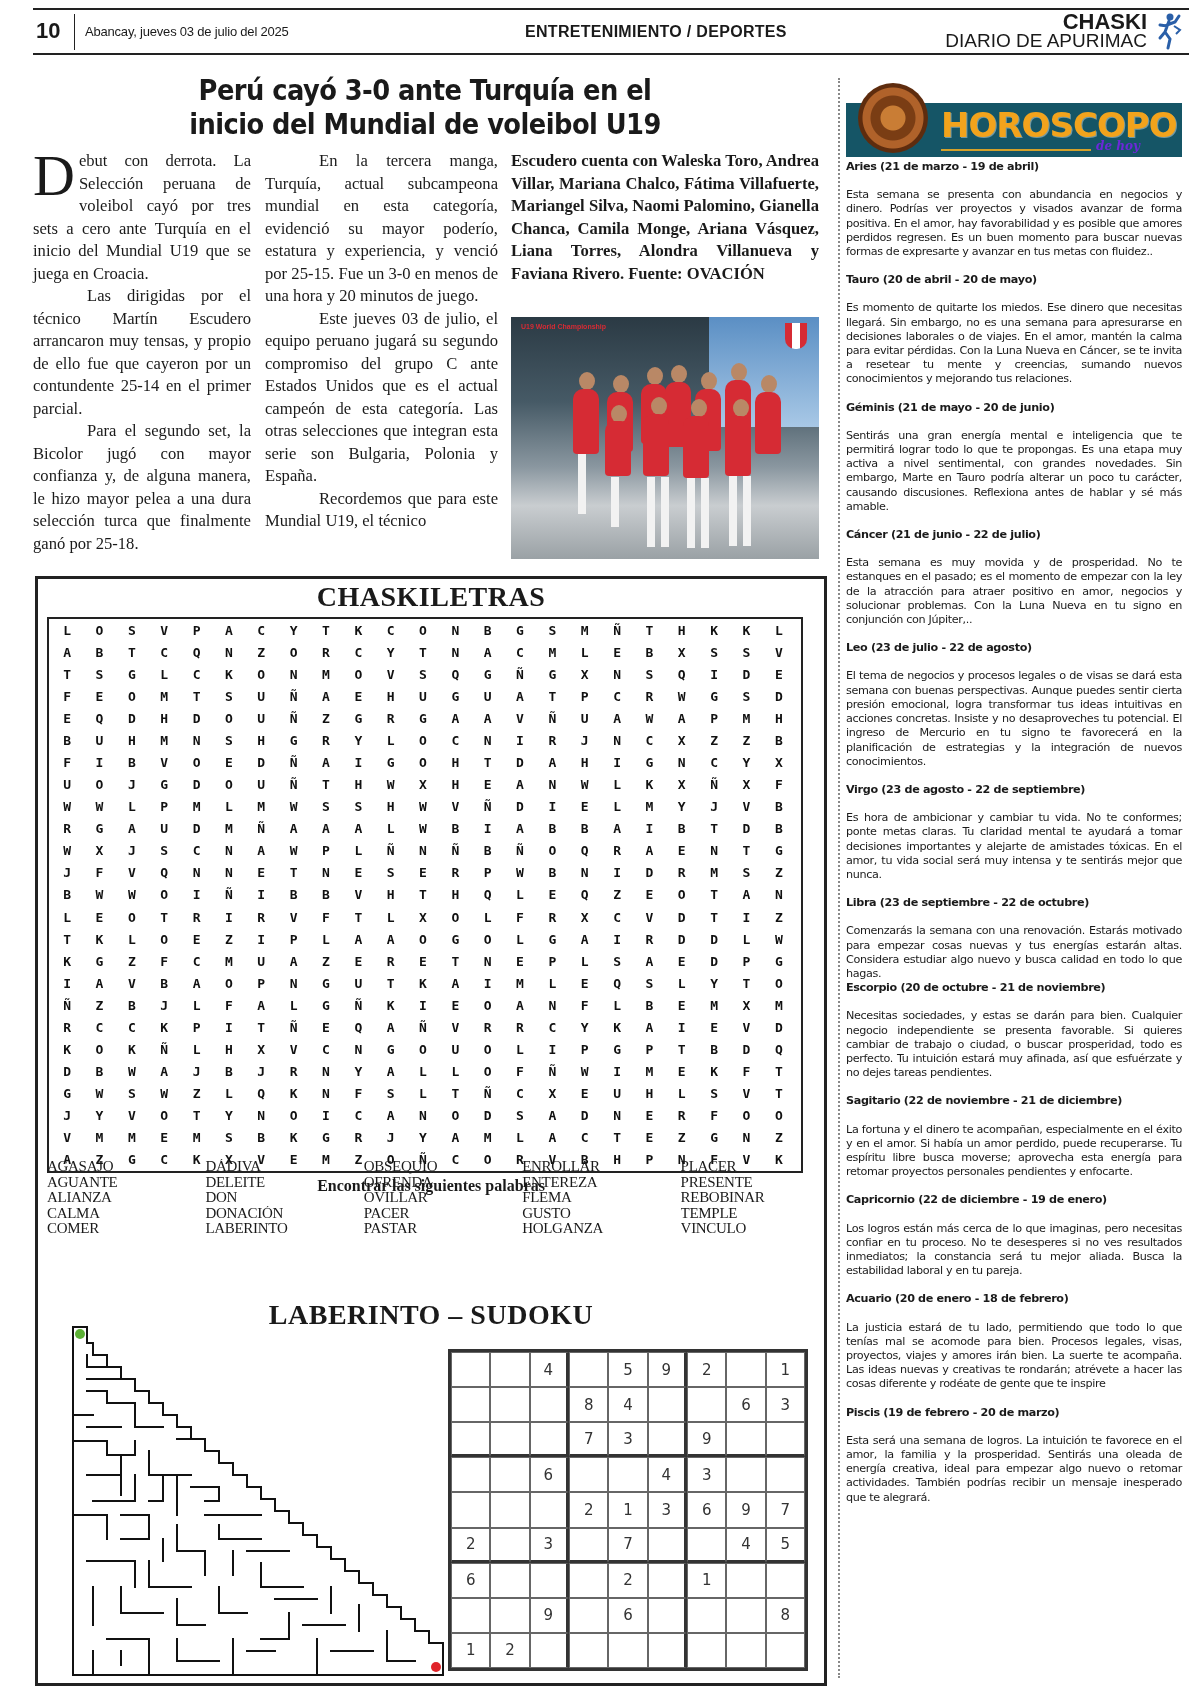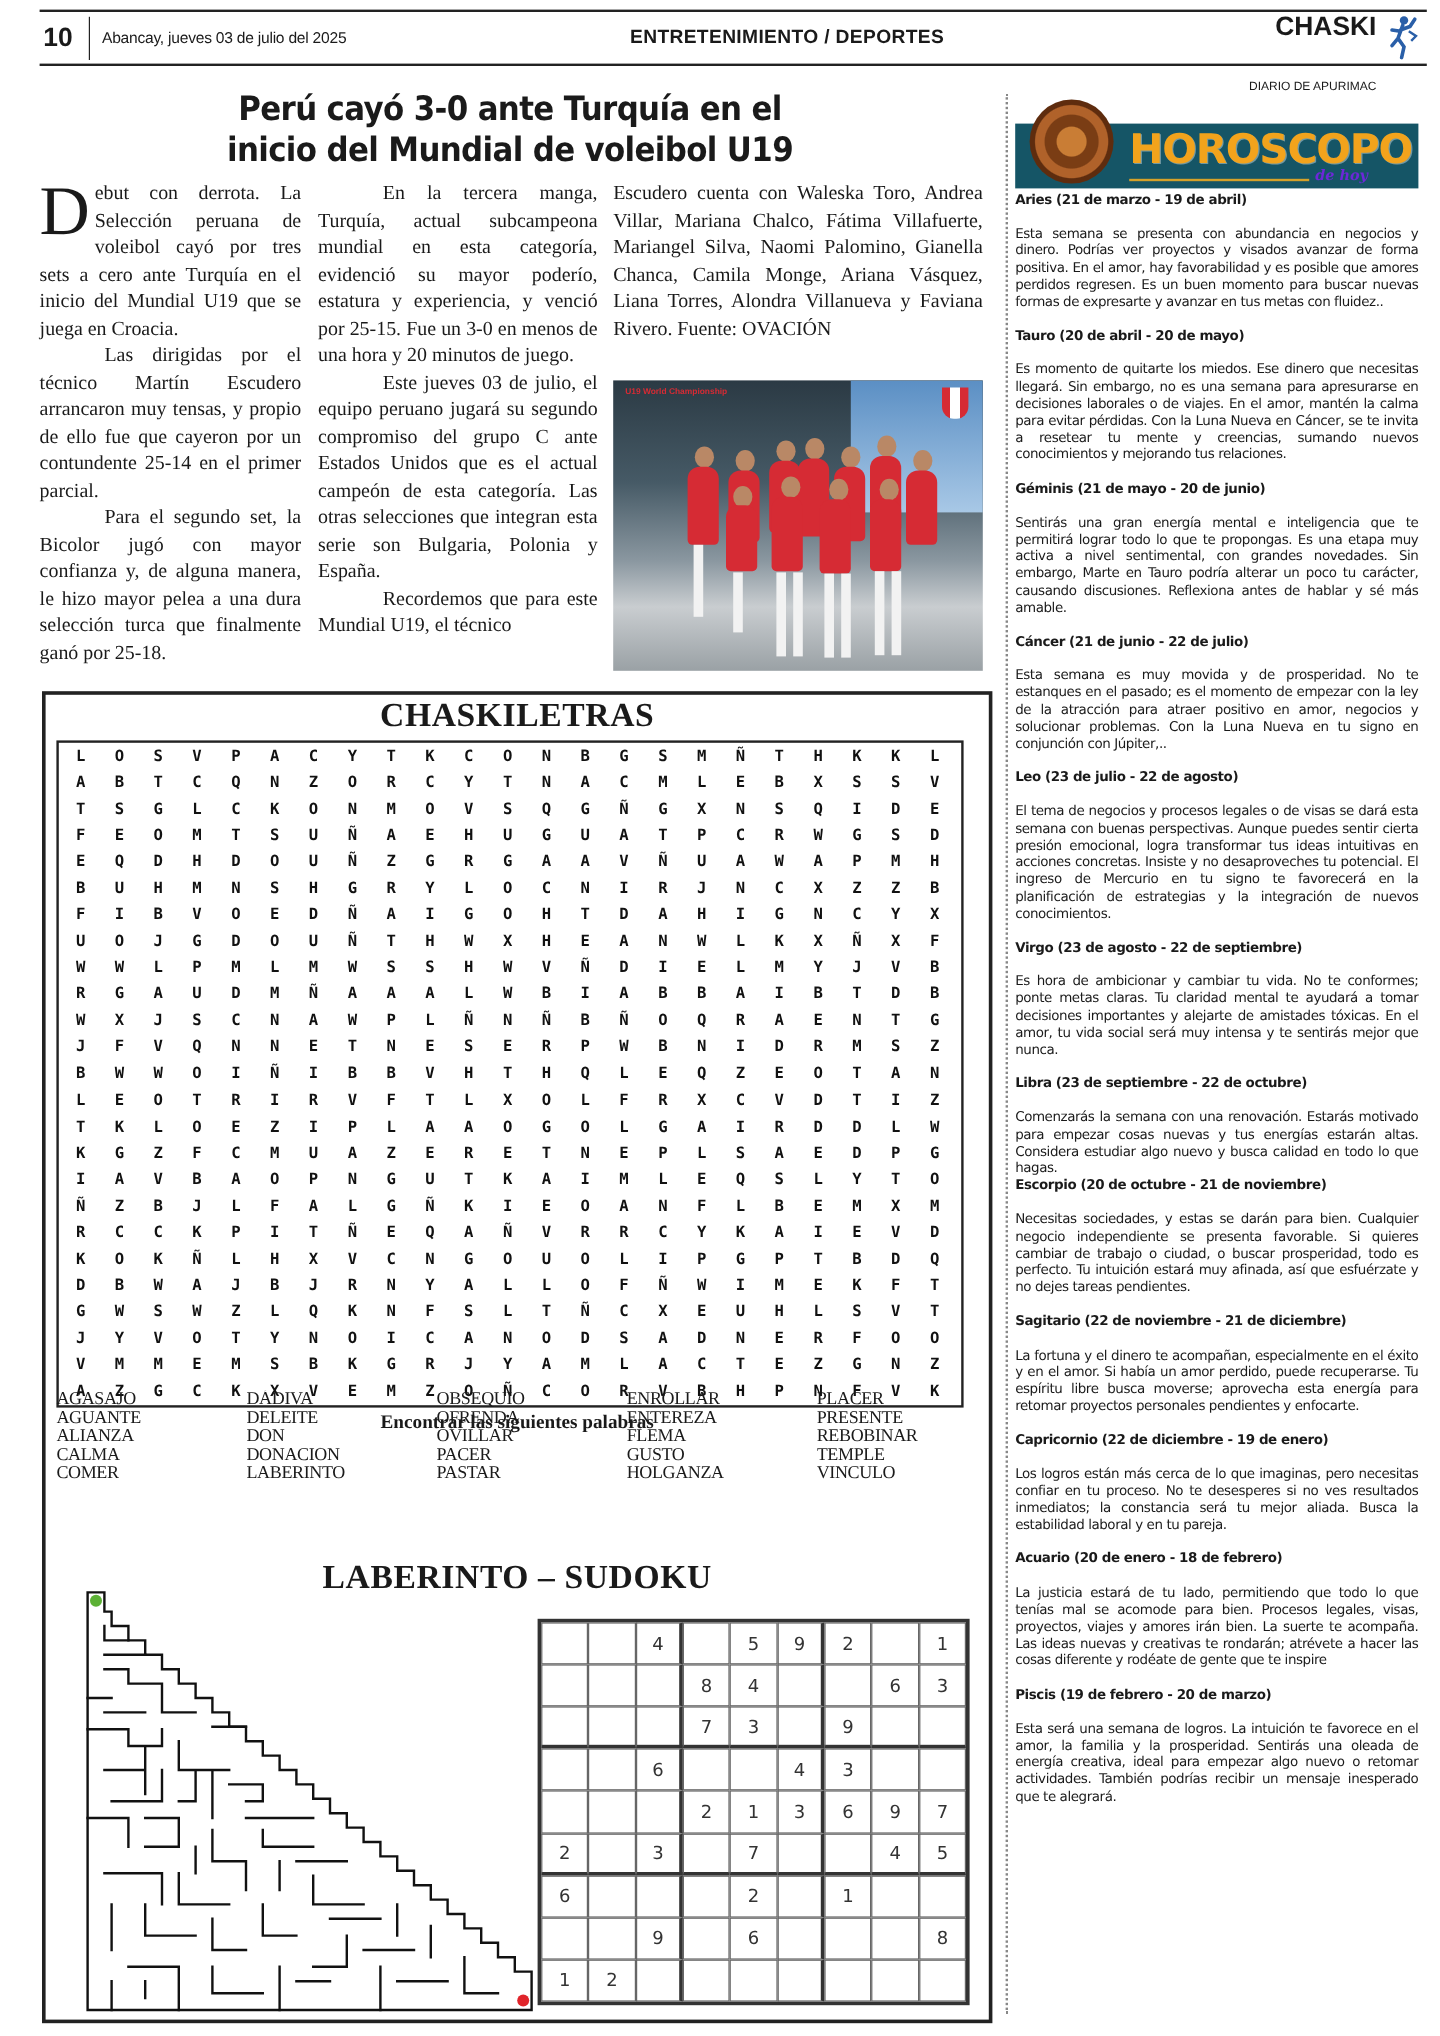--- a/index.html
+++ b/index.html
@@ -8,21 +8,21 @@
 
   
   .hdr-topline { position: absolute; left: 33px; top: 8px; width: 1156px; height: 2px; background: #222; }
   .hdr-botline { position: absolute; left: 33px; top: 53px; width: 1156px; height: 2px; background: #222; }
   .hdr-page { position: absolute; left: 36px; top: 18px; font: bold 22px "Liberation Sans", sans-serif; }
   .hdr-sep { position: absolute; left: 74px; top: 14px; width: 1px; height: 36px; background: #222; }
   .hdr-date { position: absolute; left: 85px; top: 24px; font: 13px "Liberation Sans", sans-serif; letter-spacing: -0.2px; }
   .hdr-section { position: absolute; left: 525px; top: 23px; font: bold 16px "Liberation Sans", sans-serif; letter-spacing: 0.3px; }
   .hdr-brand { position: absolute; right: 53px; top: 10px; text-align: right; font-family: "Liberation Sans", sans-serif; }
   .hdr-brand .b1 { font-weight: bold; font-size: 22px; line-height: 24px; }
-  .hdr-brand .b2 { font-size: 10px; line-height: 14px; margin-top: 32px; }
+  .hdr-brand .b2 { font-size: 19px; line-height: 14px; }
   .hdr-logo { position: absolute; right: 18px; top: 12px; width: 28px; height: 40px; }
 
   
   .art-title { position: absolute; left: 150px; top: 74px; width: 550px; text-align: center;
     font: bold 28px/34px "DejaVu Sans", sans-serif; letter-spacing: -0.6px; transform: scaleX(0.92); }
   .art-col { position: absolute; top: 150px; font: 16.6px/22.5px "Liberation Serif", serif; text-align: justify; hyphens: auto; }
   .art-col p { text-indent: 0; }
   .art-col p.ind { text-indent: 54px; }
   .dropcap { float: left; font-size: 58px; line-height: 44px; margin: 4px 4px 0 0; font-family: "Liberation Serif", serif; }
   .art-photo { position: absolute; left: 511px; top: 317px; width: 308px; height: 242px;
@@ -95,21 +95,21 @@
   <p class="ind">Las dirigidas por el técnico Martín Escudero arrancaron muy tensas, y propio de ello fue que cayeron por un contundente 25-14 en el primer parcial.</p>
   <p class="ind">Para el segundo set, la Bicolor jugó con mayor confianza y, de alguna manera, le hizo mayor pelea a una dura selección turca que finalmente ganó por 25-18.</p>
 </div>
 
 <div class="art-col" style="left:265px; width:233px;">
   <p class="ind">En la tercera manga, Turquía, actual subcampeona mundial en esta categoría, evidenció su mayor poderío, estatura y experiencia, y venció por 25-15. Fue un 3-0 en menos de una hora y 20 minutos de juego.</p>
   <p class="ind">Este jueves 03 de julio, el equipo peruano jugará su segundo compromiso del grupo C ante Estados Unidos que es el actual campeón de esta categoría. Las otras selecciones que integran esta serie son Bulgaria, Polonia y España.</p>
   <p class="ind">Recordemos que para este Mundial U19, el técnico</p>
 </div>
 
-<div class="art-col" style="left:511px; width:308px;">
+<div class="art-col" style="left:511px; width:308px;font-weight:bold;">
   <p>Escudero cuenta con Waleska Toro, Andrea Villar, Mariana Chalco, Fátima Villafuerte, Mariangel Silva, Naomi Palomino, Gianella Chanca, Camila Monge, Ariana Vásquez, Liana Torres, Alondra Villanueva y Faviana Rivero. Fuente: OVACIÓN</p>
 </div>
 
 <div class="art-photo" title="Selección peruana de voleibol U19 posando en escalinatas">
   <div class="sky"></div>
   <div class="badge">U19 World Championship</div>
   <div class="flag"></div>
   <div class="head" style="left:68px;top:55px"></div>
   <div class="player" style="left:62px;top:72px;height:65px"></div>
   <div class="leg" style="left:67px;top:137px;height:60px"></div>

